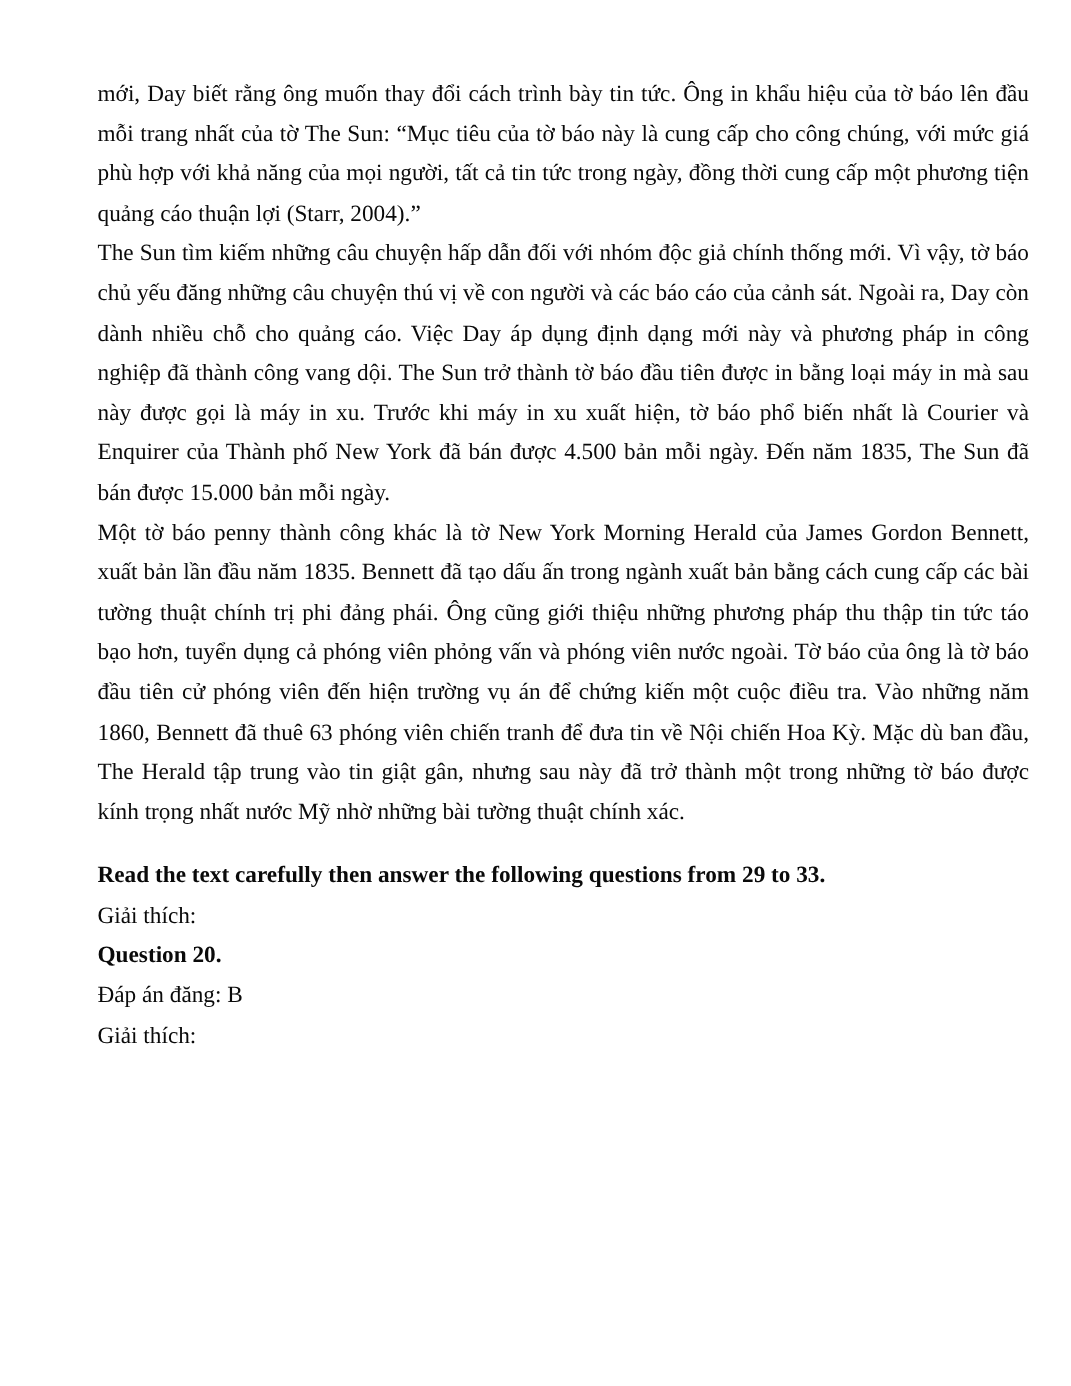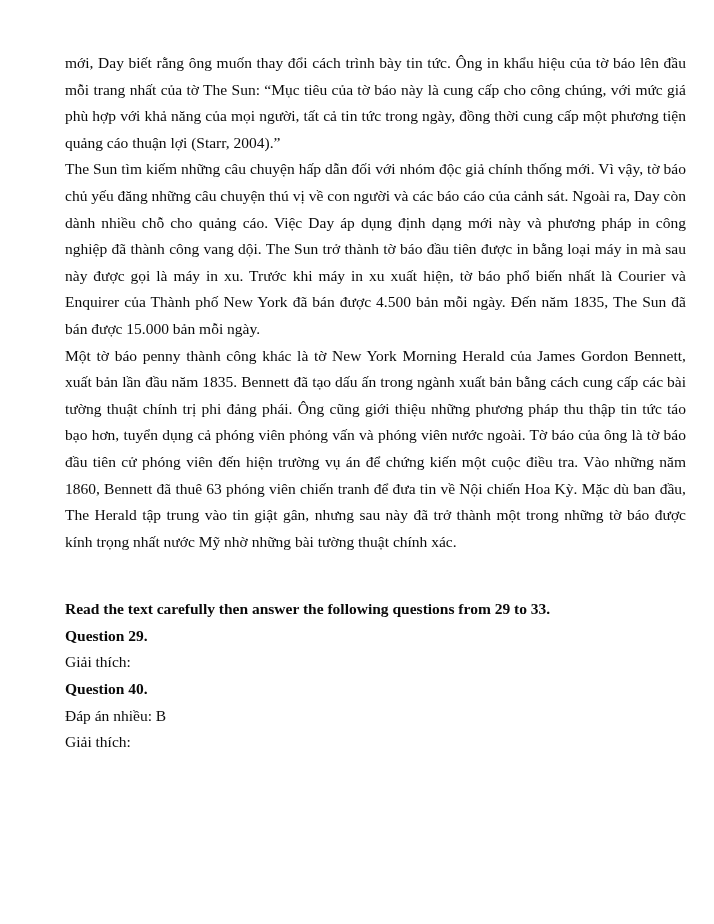--- a/index.html
+++ b/index.html
@@ -27,29 +27,28 @@
     font-size: 15.5px;
     line-height: 26.6px;
     text-align: justify;
     text-justify: inter-word;
   }
   .page p.bold-text {
     font-weight: bold;
     text-align: left;
   }
   .page p.spaced-above {
-    margin-top: 41px;
+    margin-top: 16px;
   }
 </style>
 </head>
 <body>
 
 <div class="page">
   <p class="body-text">mới, Day biết rằng ông muốn thay đổi cách trình bày tin tức. Ông in khẩu hiệu của tờ báo lên đầu mỗi trang nhất của tờ The Sun: “Mục tiêu của tờ báo này là cung cấp cho công chúng, với mức giá phù hợp với khả năng của mọi người, tất cả tin tức trong ngày, đồng thời cung cấp một phương tiện quảng cáo thuận lợi (Starr, 2004).”</p>
   <p class="body-text">The Sun tìm kiếm những câu chuyện hấp dẫn đối với nhóm độc giả chính thống mới. Vì vậy, tờ báo chủ yếu đăng những câu chuyện thú vị về con người và các báo cáo của cảnh sát. Ngoài ra, Day còn dành nhiều chỗ cho quảng cáo. Việc Day áp dụng định dạng mới này và phương pháp in công nghiệp đã thành công vang dội. The Sun trở thành tờ báo đầu tiên được in bằng loại máy in mà sau này được gọi là máy in xu. Trước khi máy in xu xuất hiện, tờ báo phổ biến nhất là Courier và Enquirer của Thành phố New York đã bán được 4.500 bản mỗi ngày. Đến năm 1835, The Sun đã bán được 15.000 bản mỗi ngày.</p>
   <p class="body-text">Một tờ báo penny thành công khác là tờ New York Morning Herald của James Gordon Bennett, xuất bản lần đầu năm 1835. Bennett đã tạo dấu ấn trong ngành xuất bản bằng cách cung cấp các bài tường thuật chính trị phi đảng phái. Ông cũng giới thiệu những phương pháp thu thập tin tức táo bạo hơn, tuyển dụng cả phóng viên phỏng vấn và phóng viên nước ngoài. Tờ báo của ông là tờ báo đầu tiên cử phóng viên đến hiện trường vụ án để chứng kiến một cuộc điều tra. Vào những năm 1860, Bennett đã thuê 63 phóng viên chiến tranh để đưa tin về Nội chiến Hoa Kỳ. Mặc dù ban đầu, The Herald tập trung vào tin giật gân, nhưng sau này đã trở thành một trong những tờ báo được kính trọng nhất nước Mỹ nhờ những bài tường thuật chính xác.</p>
   <p class="bold-text spaced-above">Read the text carefully then answer the following questions from 29 to 33.</p>
-  <p class="bold-text">Question 29.</p>
   <p class="body-text">Giải thích:</p>
-  <p class="bold-text">Question 40.</p>
-  <p class="body-text">Đáp án nhiều: B</p>
+  <p class="bold-text">Question 20.</p>
+  <p class="body-text">Đáp án đăng: B</p>
   <p class="body-text">Giải thích:</p>
 </div>
 
 </body></html>

